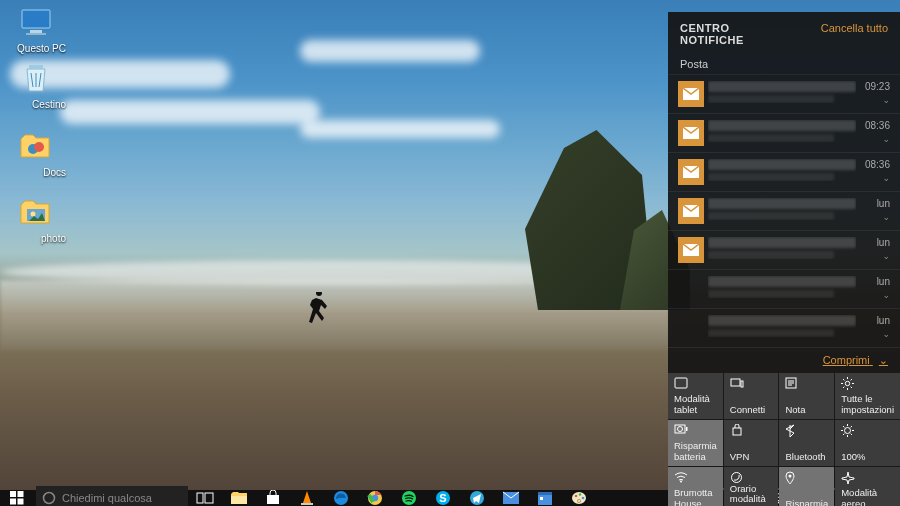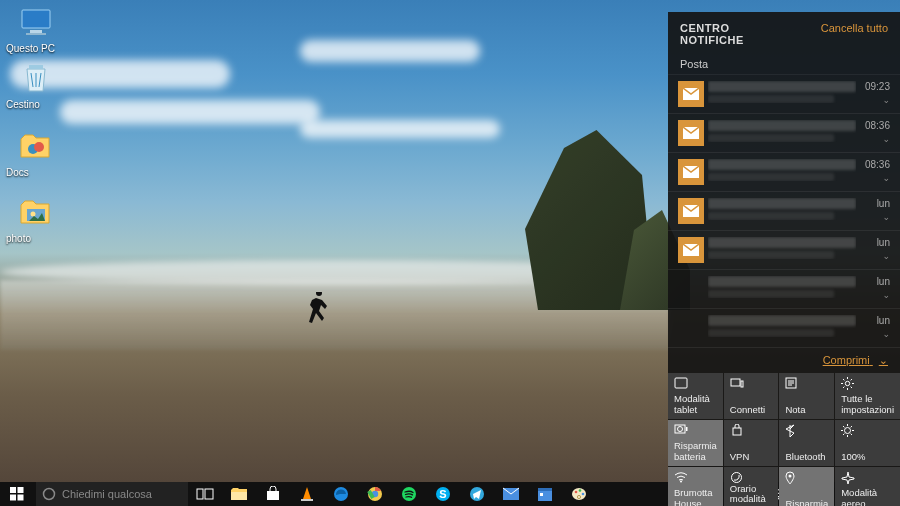--- a/index.html
+++ b/index.html
@@ -19,24 +19,24 @@
   .rock { position:absolute; right:245px; top:130px; width:130px; height:180px; background: linear-gradient(135deg,#3d4a2f,#2a3422); clip-path: polygon(10% 100%, 0% 55%, 30% 10%, 55% 0%, 90% 25%, 100% 100%); filter: brightness(.85);}
   .rock2 { position:absolute; right:210px; top:210px; width:70px; height:100px; background: linear-gradient(135deg,#4a5838,#2c3524); clip-path: polygon(0% 100%, 20% 20%, 60% 0%, 100% 60%, 100% 100%); }
   
   .runner { position:absolute; left:305px; top:292px; height:42px; }
   .runner svg { height:42px; }
   .runnerR { position:absolute; left:305px; top:340px; transform: scaleY(-1); opacity:.35; height:42px;}
   
   .shore { position:absolute; left:0; top:280px; width:670px; height:70px; background: linear-gradient(to bottom, rgba(255,255,255,.4), rgba(170,190,200,.1)); filter: blur(2px);}
   .wave { position:absolute; left:0; top:260px; width:670px; height:24px; background: rgba(255,255,255,.55); border-radius:50%; filter:blur(3px);}
   
-  .dicon { position:absolute; width:60px; text-align:left; color:#fff; font-size:10px; text-shadow:0 1px 2px #000; cursor:pointer;}
+  .dicon { position:absolute; width:60px; text-align:right; color:#fff; font-size:10px; text-shadow:0 1px 2px #000; cursor:pointer;}
   .dicon .ic { width:34px; height:34px; margin:0 auto 3px; display:flex; align-items:center; justify-content:center; border-radius:2px;}
   
-  .taskbar { position:absolute; left:0; bottom:0; width:900px; height:24px; background:#111; display:flex; align-items:center; color:#fff; font-size:11px; z-index:5;}
+  .taskbar { position:absolute; left:0; bottom:0; width:900px; height:16px; background:#111; display:flex; align-items:center; color:#fff; font-size:11px; z-index:5;}
   .tbbtn { height:30px; min-width:34px; display:flex; align-items:center; justify-content:center; cursor:pointer;}
   .search { display:flex; align-items:center; background:#222; height:24px; margin-left:2px; padding:0 6px; width:152px; color:#888; font-size:11px; cursor:text;}
   .search svg { margin-right:6px; }
   .pinrow { display:flex; }
   .tray { margin-left:auto; display:flex; align-items:center; }
   .tray .tbbtn { min-width:22px; }
   .clock { text-align:center; line-height:12px; font-size:10px; padding:0 8px; cursor:pointer;}
   
   .ac { position:absolute; right:0; top:12px; width:232px; height:476px; background:rgba(20,20,20,.92); color:#ddd; font-size:11px; z-index:10; display:flex; flex-direction:column;}
   .ac-head { display:flex; justify-content:space-between; padding:10px 12px 6px; font-size:11px;}

